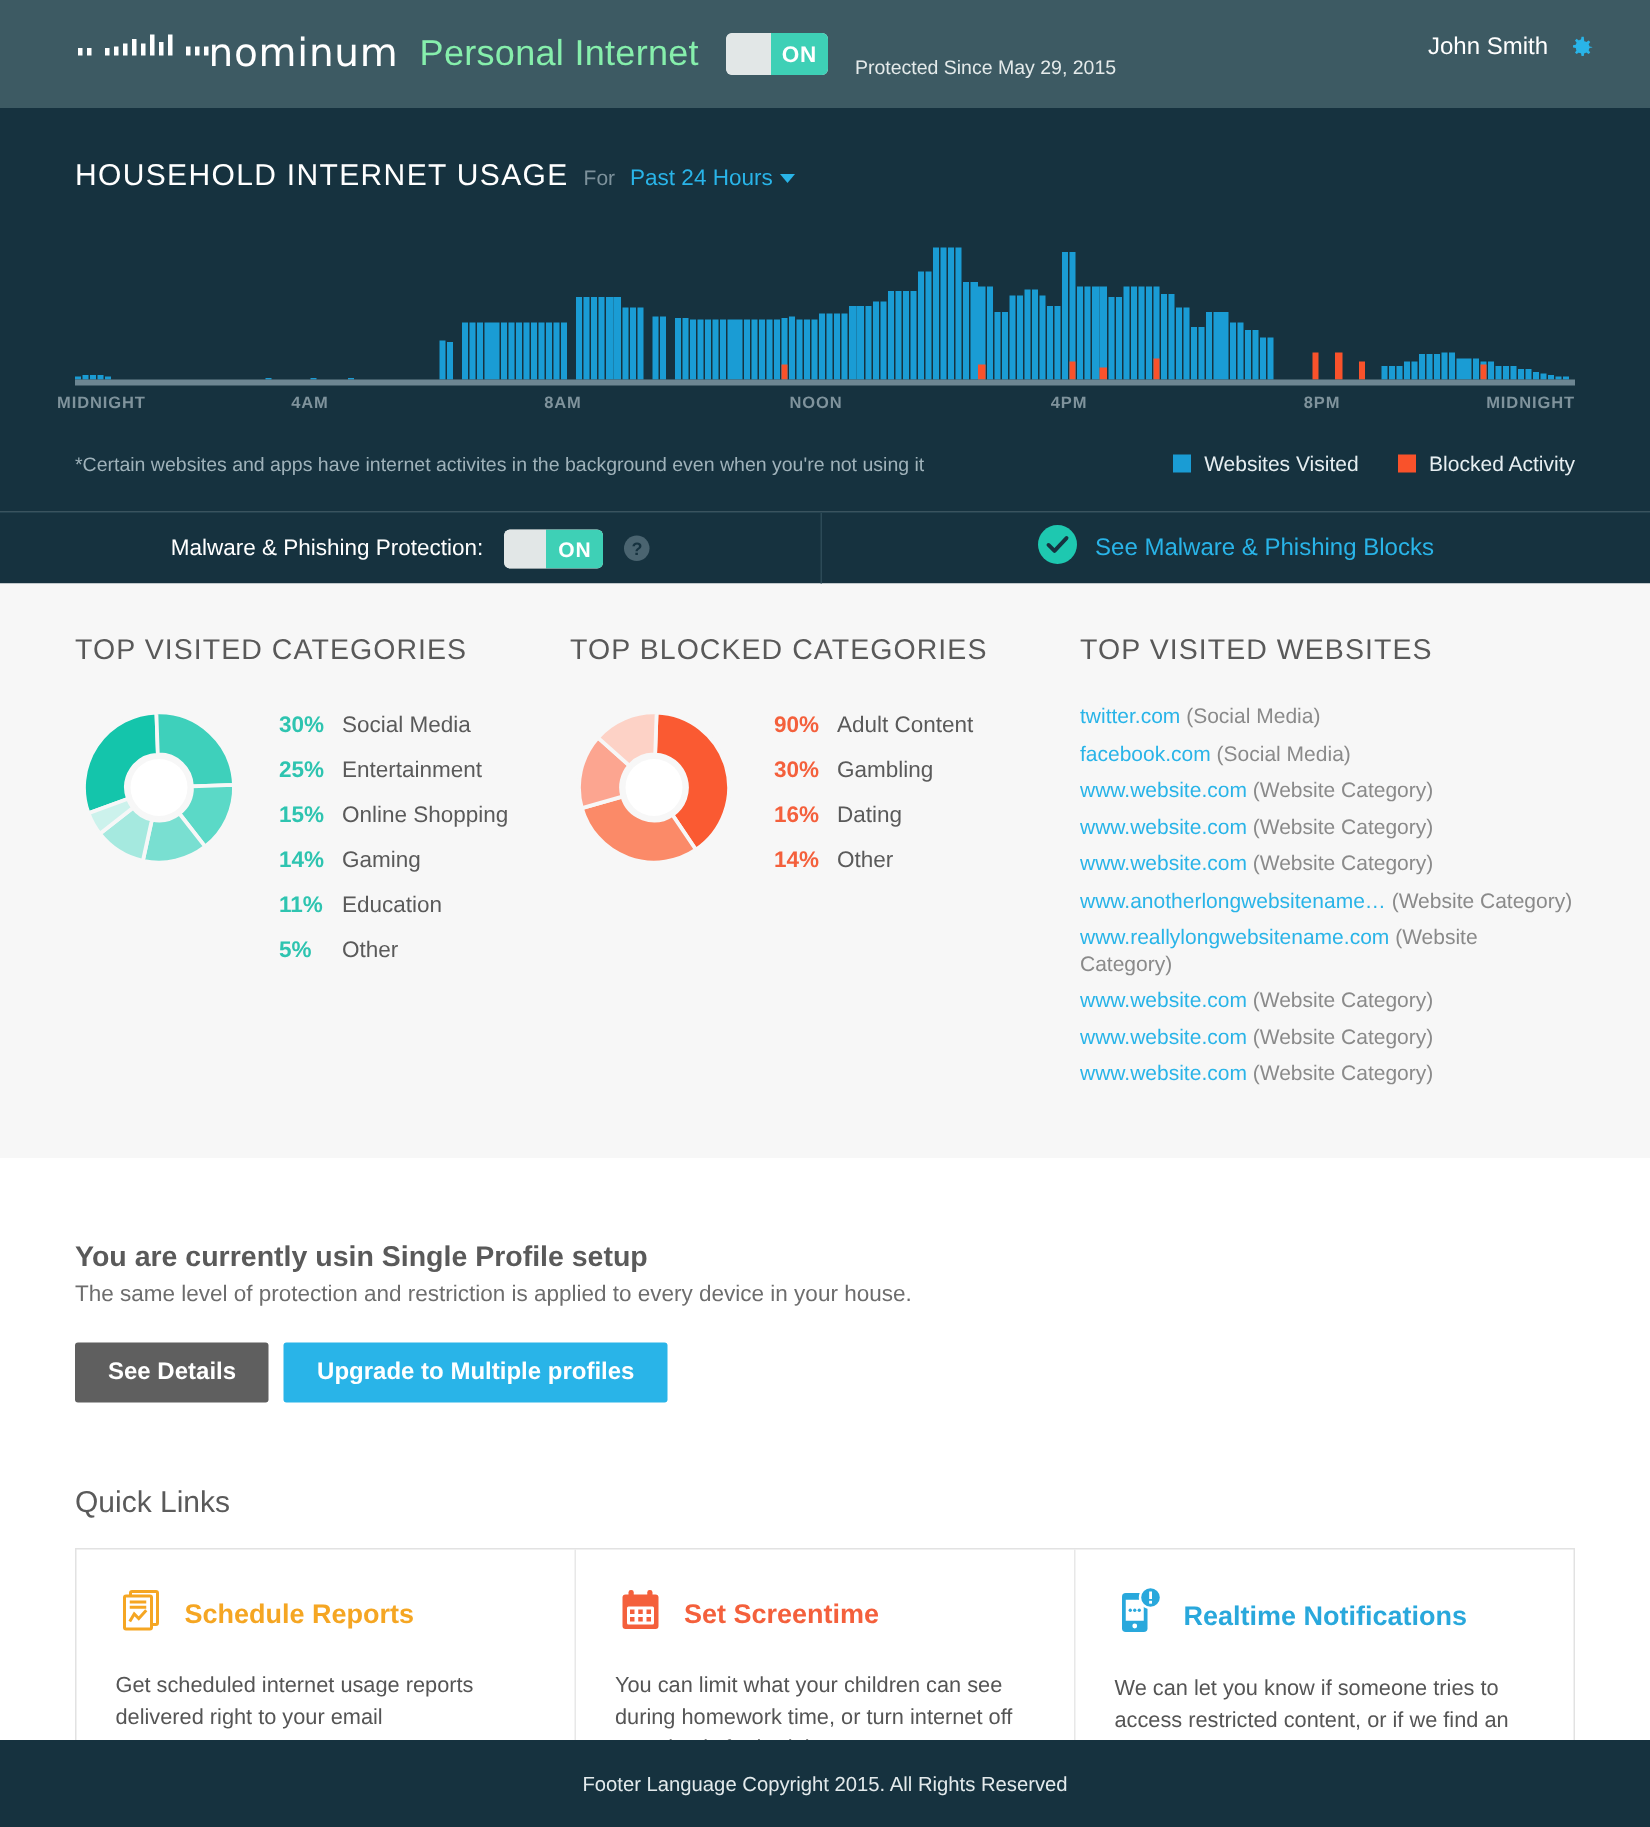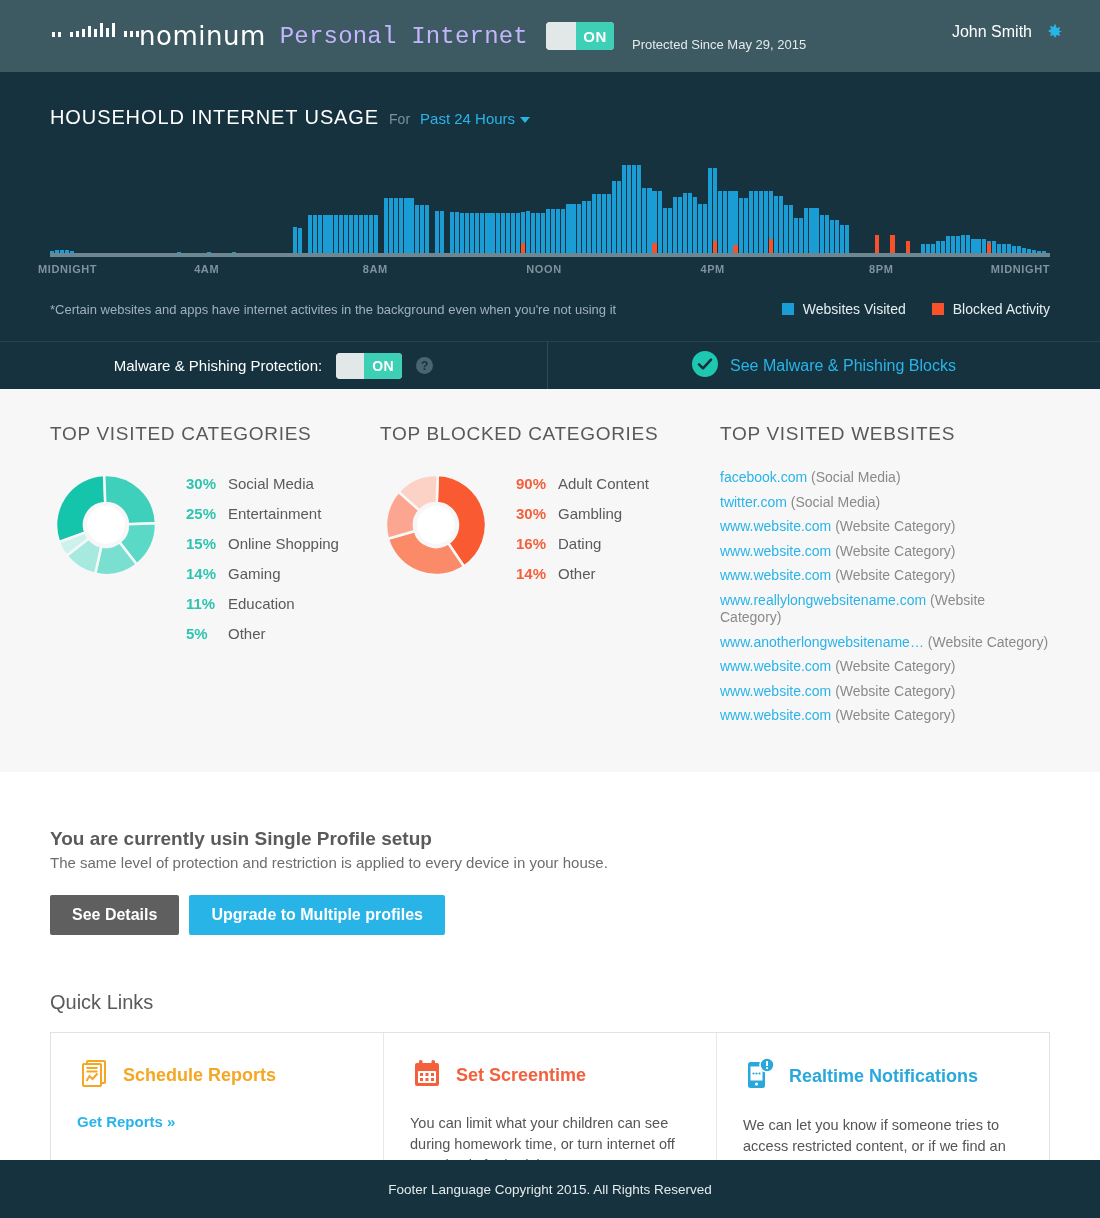--- a/index.html
+++ b/index.html
@@ -22,23 +22,22 @@
   }
   .logo-wrap { display: flex; flex-direction: row; justify-content: center; }
   .logo-bars { display: flex; align-items: flex-end; height: 14px; gap: 3px; margin-bottom: 3px; margin-left: 2px; }
   .logo-bars i { display:block; width: 3px; background: #ffffff; }
   .logo-text {
     font-size: 26px; color: #ffffff; letter-spacing: 0.5px;
     font-family: "DejaVu Sans", sans-serif; font-weight: 400;
     line-height: 1;
   }
   .app-title {
-    font-size: 24px; color: #c4b5fd; margin-left: 14px; font-weight: 400;
+    font-size: 24px; color: #86efac; margin-left: 14px; font-weight: 400;
     letter-spacing: 0.2px;
-    font-family: Liberation Mono, monospace;
   }
 
   .toggle {
     display: inline-flex; align-items: center; width: 68px; height: 28px;
     border-radius: 4px; overflow: hidden; margin-left: 18px; cursor: pointer;
     background: #dfe4e4;
   }
   .toggle .knob { width: 30px; height: 28px; background: #e2e7e7; border-radius: 4px 0 0 4px; }
   .toggle .on-lbl {
     flex: 1; height: 28px; background: #3ed0b6; color: #ffffff; font-size: 15px;
@@ -831,27 +830,27 @@
             <span class="legend-pct orange">14%</span>
             <span class="legend-name">Other</span>
           </div>
         </div>
     </div>
   </div>
 
   <div class="stat-col-3">
     <div class="stat-title">TOP VISITED WEBSITES</div>
     <div class="site-list" id="site-list">
+        <div class="site-line"><span class="site-url">twitter.com</span><span class="site-cat"> (Social Media)</span></div>
         <div class="site-line"><span class="site-url">facebook.com</span><span class="site-cat"> (Social Media)</span></div>
-        <div class="site-line"><span class="site-url">twitter.com</span><span class="site-cat"> (Social Media)</span></div>
         <div class="site-line"><span class="site-url">www.website.com</span><span class="site-cat"> (Website Category)</span></div>
         <div class="site-line"><span class="site-url">www.website.com</span><span class="site-cat"> (Website Category)</span></div>
         <div class="site-line"><span class="site-url">www.website.com</span><span class="site-cat"> (Website Category)</span></div>
+        <div class="site-line"><span class="site-url">www.anotherlongwebsitename…</span><span class="site-cat"> (Website Category)</span></div>
         <div class="site-line"><span class="site-url">www.reallylongwebsitename.com</span><span class="site-cat"> (Website Category)</span></div>
-        <div class="site-line"><span class="site-url">www.anotherlongwebsitename…</span><span class="site-cat"> (Website Category)</span></div>
         <div class="site-line"><span class="site-url">www.website.com</span><span class="site-cat"> (Website Category)</span></div>
         <div class="site-line"><span class="site-url">www.website.com</span><span class="site-cat"> (Website Category)</span></div>
         <div class="site-line"><span class="site-url">www.website.com</span><span class="site-cat"> (Website Category)</span></div>
       </div>
   </div>
 
 </div>
 
 <div class="profile">
   <div class="profile-h">You are currently usin Single Profile setup</div>
@@ -872,20 +871,21 @@
           <svg width="34" height="34" viewBox="0 0 34 34" fill="none" stroke="#f5a623" stroke-width="2">
             <rect x="10" y="4" width="18" height="22" rx="1"></rect>
             <rect x="6" y="7" width="18" height="22" rx="1" fill="#ffffff"></rect>
             <line x1="9.5" y1="11" x2="20.5" y2="11"></line>
             <line x1="9.5" y1="14.5" x2="20.5" y2="14.5"></line>
             <polyline points="9.5,24 12.5,19 15.5,22 20.5,16.5"></polyline>
           </svg>
         </span>
         <span class="qc-title amber">Schedule Reports</span>
       </div>
+      <div class="qc-desc">Get scheduled internet usage reports delivered right to your email</div>
       <div class="qc-link">Get Reports »</div>
     </div>
 
     <div class="quick-card">
       <div class="qc-head">
         <span>
           <svg width="34" height="34" viewBox="0 0 34 34">
             <rect x="9" y="3" width="3.5" height="7" rx="1.6" fill="#f4603c"></rect>
             <rect x="21.5" y="3" width="3.5" height="7" rx="1.6" fill="#f4603c"></rect>
             <rect x="5" y="6" width="24" height="23" rx="2" fill="#f4603c"></rect>

